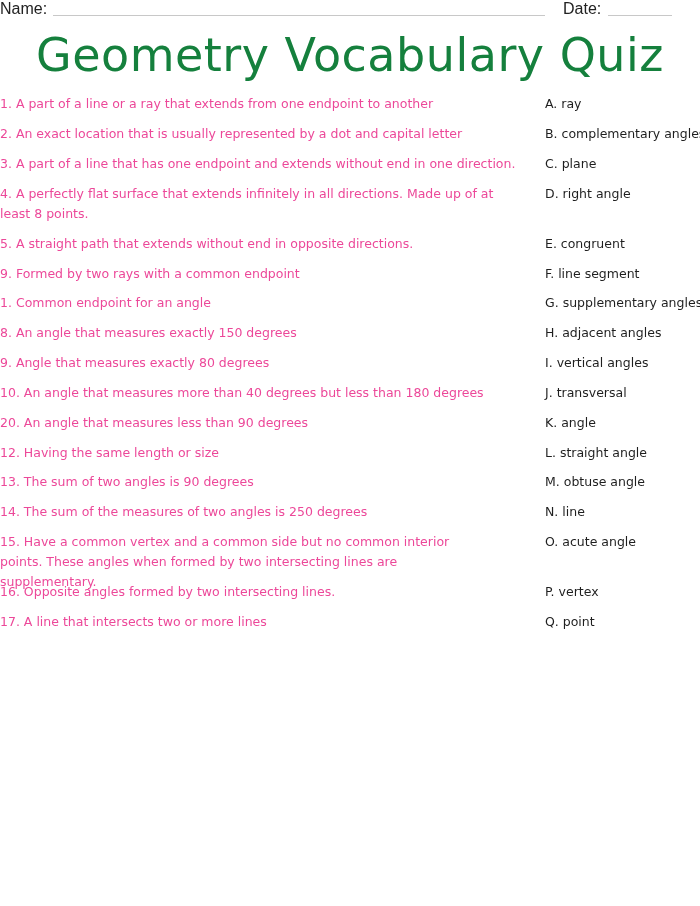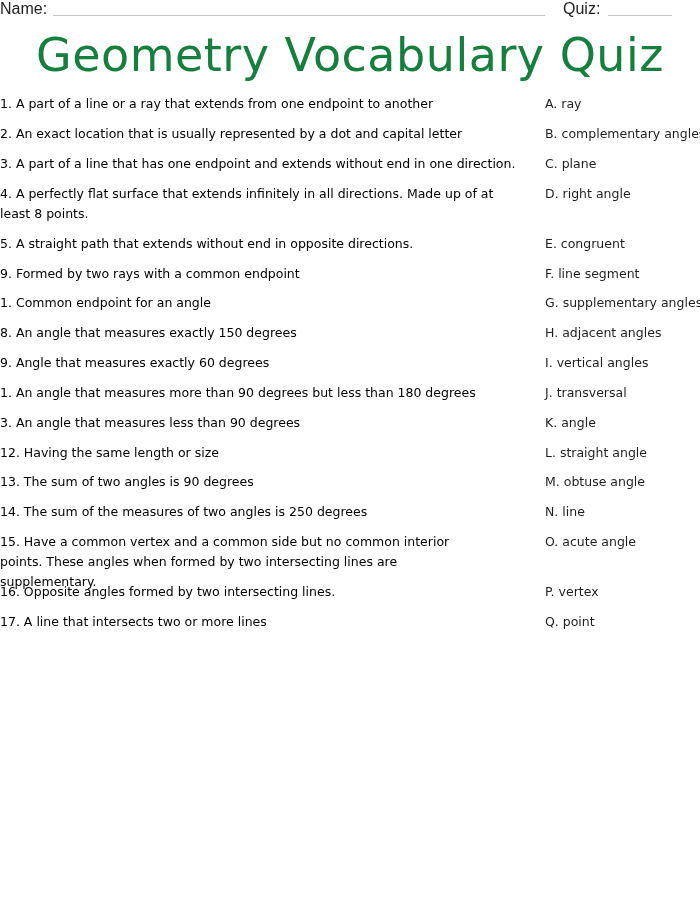--- a/index.html
+++ b/index.html
@@ -3,47 +3,47 @@
   <meta charset="utf-8">
   <style>
     html, body { margin: 0; padding: 0; background: #ffffff; }
     body { width: 700px; height: 906px; position: relative; overflow: hidden; color: #1a1a1a; }
     .header-row { position: absolute; top: 0; left: 0; width: 608px; height: 20px; font-family: "Liberation Sans", sans-serif; font-size: 16px; color: #222; }
     .name-label { position: absolute; left: 0; top: 0; line-height: 18px; }
     .name-line { position: absolute; left: 53px; top: 15px; width: 492px; height: 0; border-bottom: 1px solid #c8c8c8; }
     .date-label { position: absolute; left: 563px; top: 0; line-height: 18px; }
     .date-line { position: absolute; left: 608px; top: 15px; width: 64px; height: 0; border-bottom: 1px solid #c8c8c8; }
     .title { position: absolute; top: 26px; left: 0; width: 700px; text-align: center; font-family: "DejaVu Sans", sans-serif; font-size: 46px; line-height: 58px; color: #15803d; letter-spacing: 0.5px; }
-    .q { position: absolute; left: 0; width: 525px; font-family: "DejaVu Sans", sans-serif; font-size: 12.5px; line-height: 20px; color: #000000; }
+    .q { position: absolute; left: 0; width: 525px; font-family: "DejaVu Sans", sans-serif; font-size: 12.5px; line-height: 20px; color: #ec4899; }
     .a { position: absolute; left: 545px; width: 160px; font-family: "DejaVu Sans", sans-serif; font-size: 12.5px; line-height: 20px; color: #1f1f1f; white-space: nowrap; }
   </style>
 </head>
 <body>
 
 <div class="header-row">
   <span class="name-label">Name:</span>
   <div class="name-line"></div>
-  <span class="date-label">Quiz:</span>
+  <span class="date-label">Date:</span>
   <div class="date-line"></div>
 </div>
 
 <div class="title">Geometry Vocabulary Quiz</div>
 
 <div>
   <div class="q" style="top:94px">1. A part of a line or a ray that extends from one endpoint to another</div>
   <div class="q" style="top:124px">2. An exact location that is usually represented by a dot and capital letter</div>
   <div class="q" style="top:154px">3. A part of a line that has one endpoint and extends without end in one direction.</div>
   <div class="q" style="top:184px; width:505px">4. A perfectly flat surface that extends infinitely in all directions. Made up of at least 8 points.</div>
   <div class="q" style="top:234px">5. A straight path that extends without end in opposite directions.</div>
   <div class="q" style="top:264px">9. Formed by two rays with a common endpoint</div>
   <div class="q" style="top:293px">1. Common endpoint for an angle</div>
   <div class="q" style="top:323px">8. An angle that measures exactly 150 degrees</div>
-  <div class="q" style="top:353px">9. Angle that measures exactly 60 degrees</div>
-  <div class="q" style="top:383px">1. An angle that measures more than 90 degrees but less than 180 degrees</div>
-  <div class="q" style="top:413px">3. An angle that measures less than 90 degrees</div>
+  <div class="q" style="top:353px">9. Angle that measures exactly 80 degrees</div>
+  <div class="q" style="top:383px">10. An angle that measures more than 40 degrees but less than 180 degrees</div>
+  <div class="q" style="top:413px">20. An angle that measures less than 90 degrees</div>
   <div class="q" style="top:443px">12. Having the same length or size</div>
   <div class="q" style="top:472px">13. The sum of two angles is 90 degrees</div>
   <div class="q" style="top:502px">14. The sum of the measures of two angles is 250 degrees</div>
   <div class="q" style="top:532px; width:495px">15. Have a common vertex and a common side but no common interior points. These angles when formed by two intersecting lines are supplementary.</div>
   <div class="q" style="top:582px">16. Opposite angles formed by two intersecting lines.</div>
   <div class="q" style="top:612px">17. A line that intersects two or more lines</div>
 </div>
 
 <div>
   <div class="a" style="top:94px">A. ray</div>

